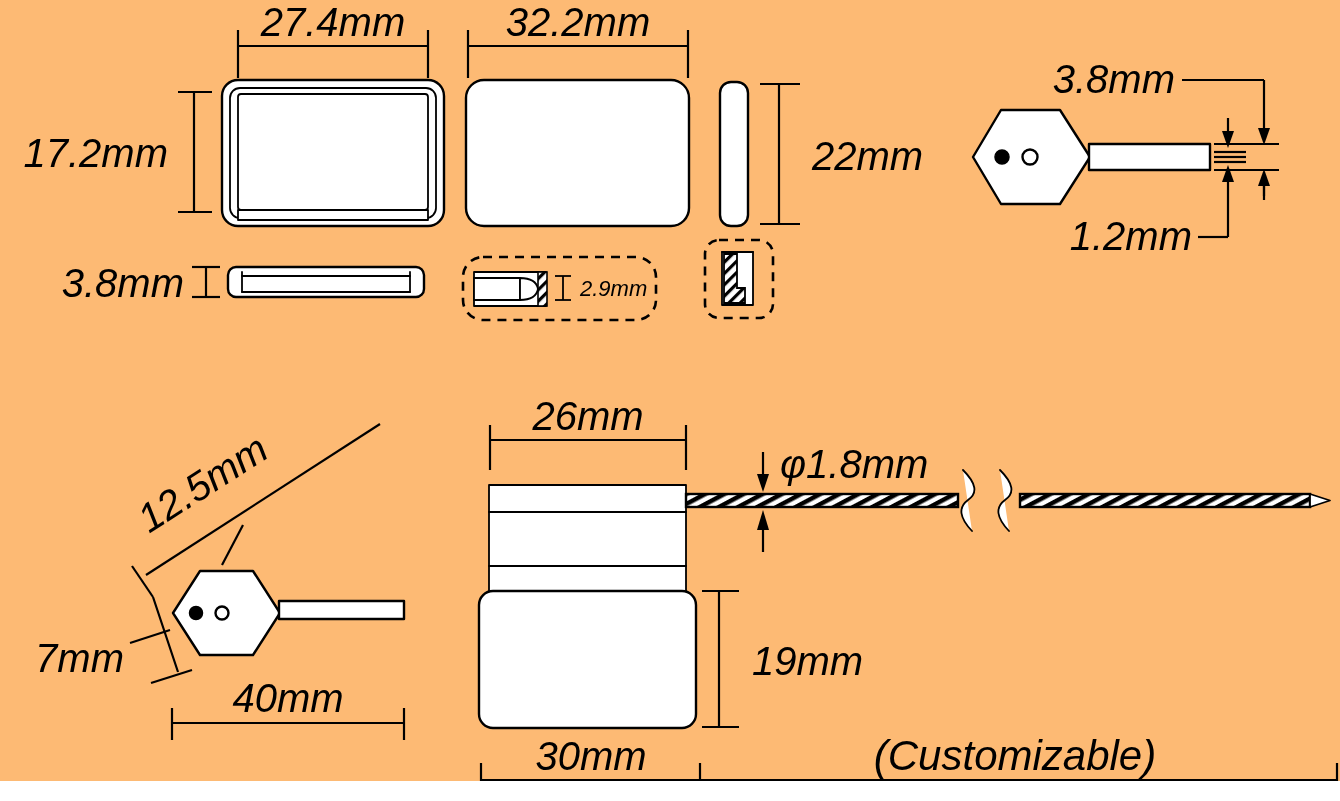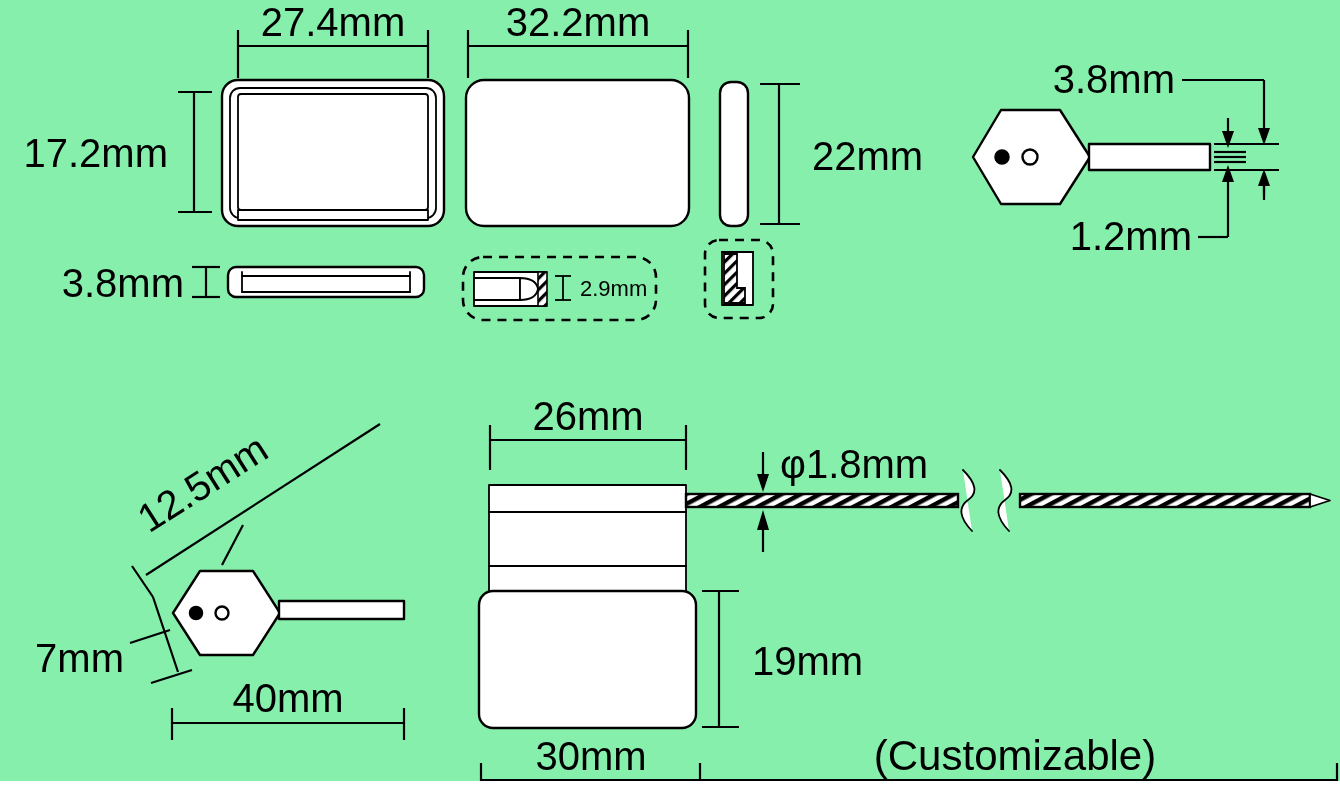--- a/index.html
+++ b/index.html
@@ -8,22 +8,23 @@
     padding: 0;
     background: #ffffff;
   }
   body {
     font-family: "Liberation Sans", sans-serif;
   }
   #sheet {
     position: relative;
     width: 1340px;
     height: 781px;
-    background: #86efac;
+    background: #fdba74;
     overflow: hidden;
+    font-style: italic;
   }
   #drawing {
     position: absolute;
     left: 0;
     top: 0;
     width: 1340px;
     height: 801px;
   }
   text {
     font-family: "Liberation Sans", sans-serif;

